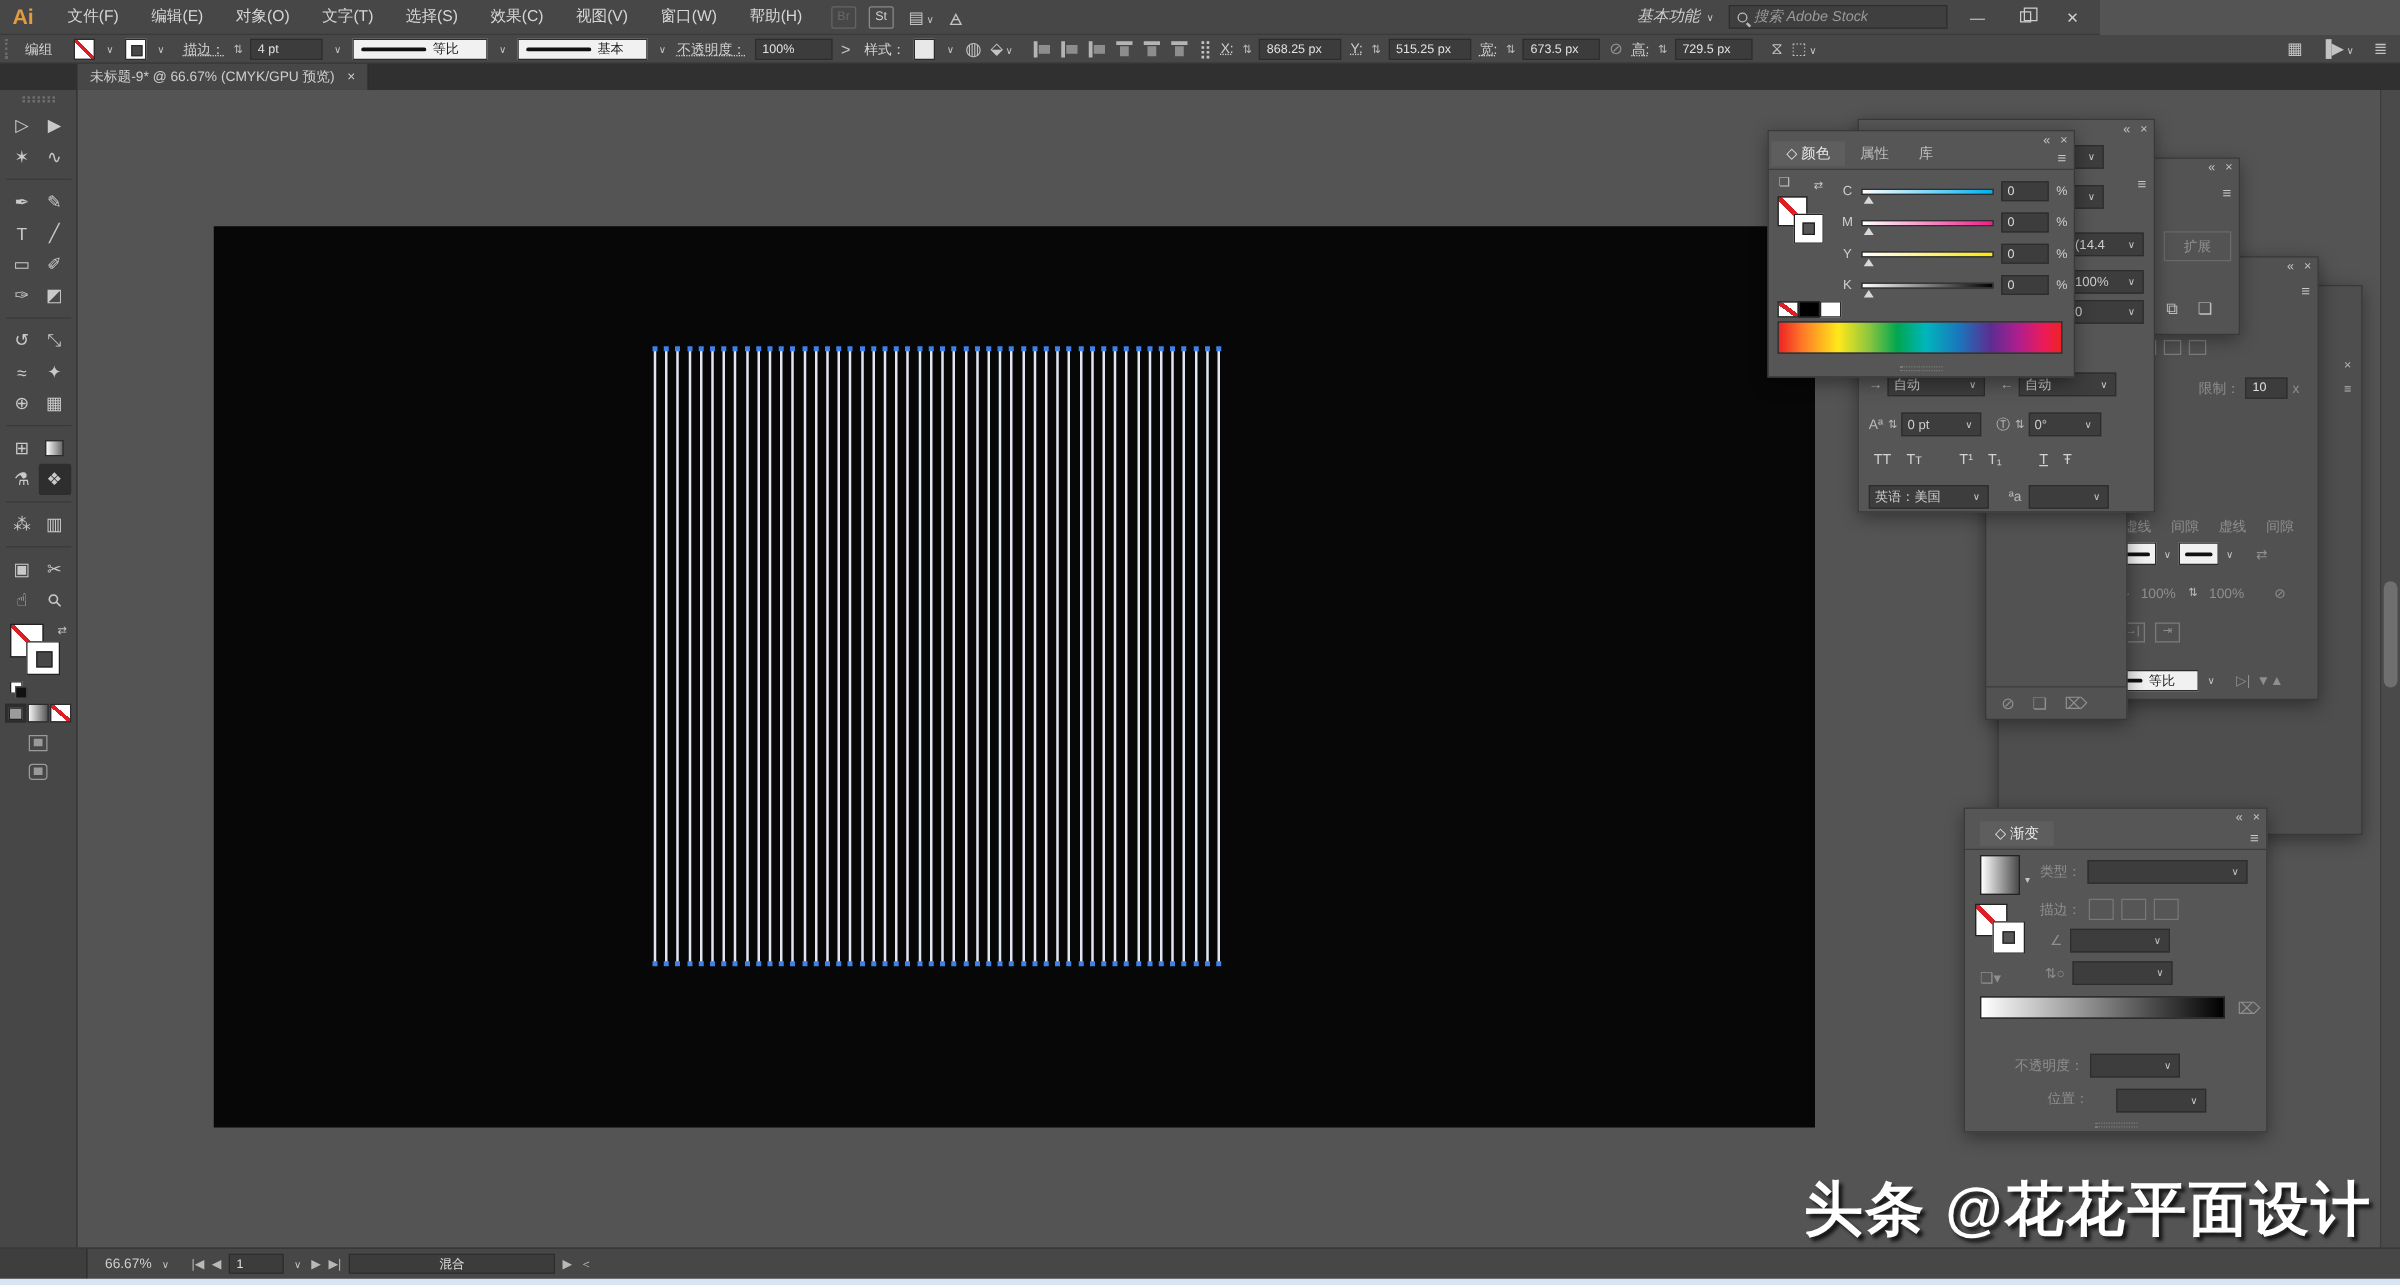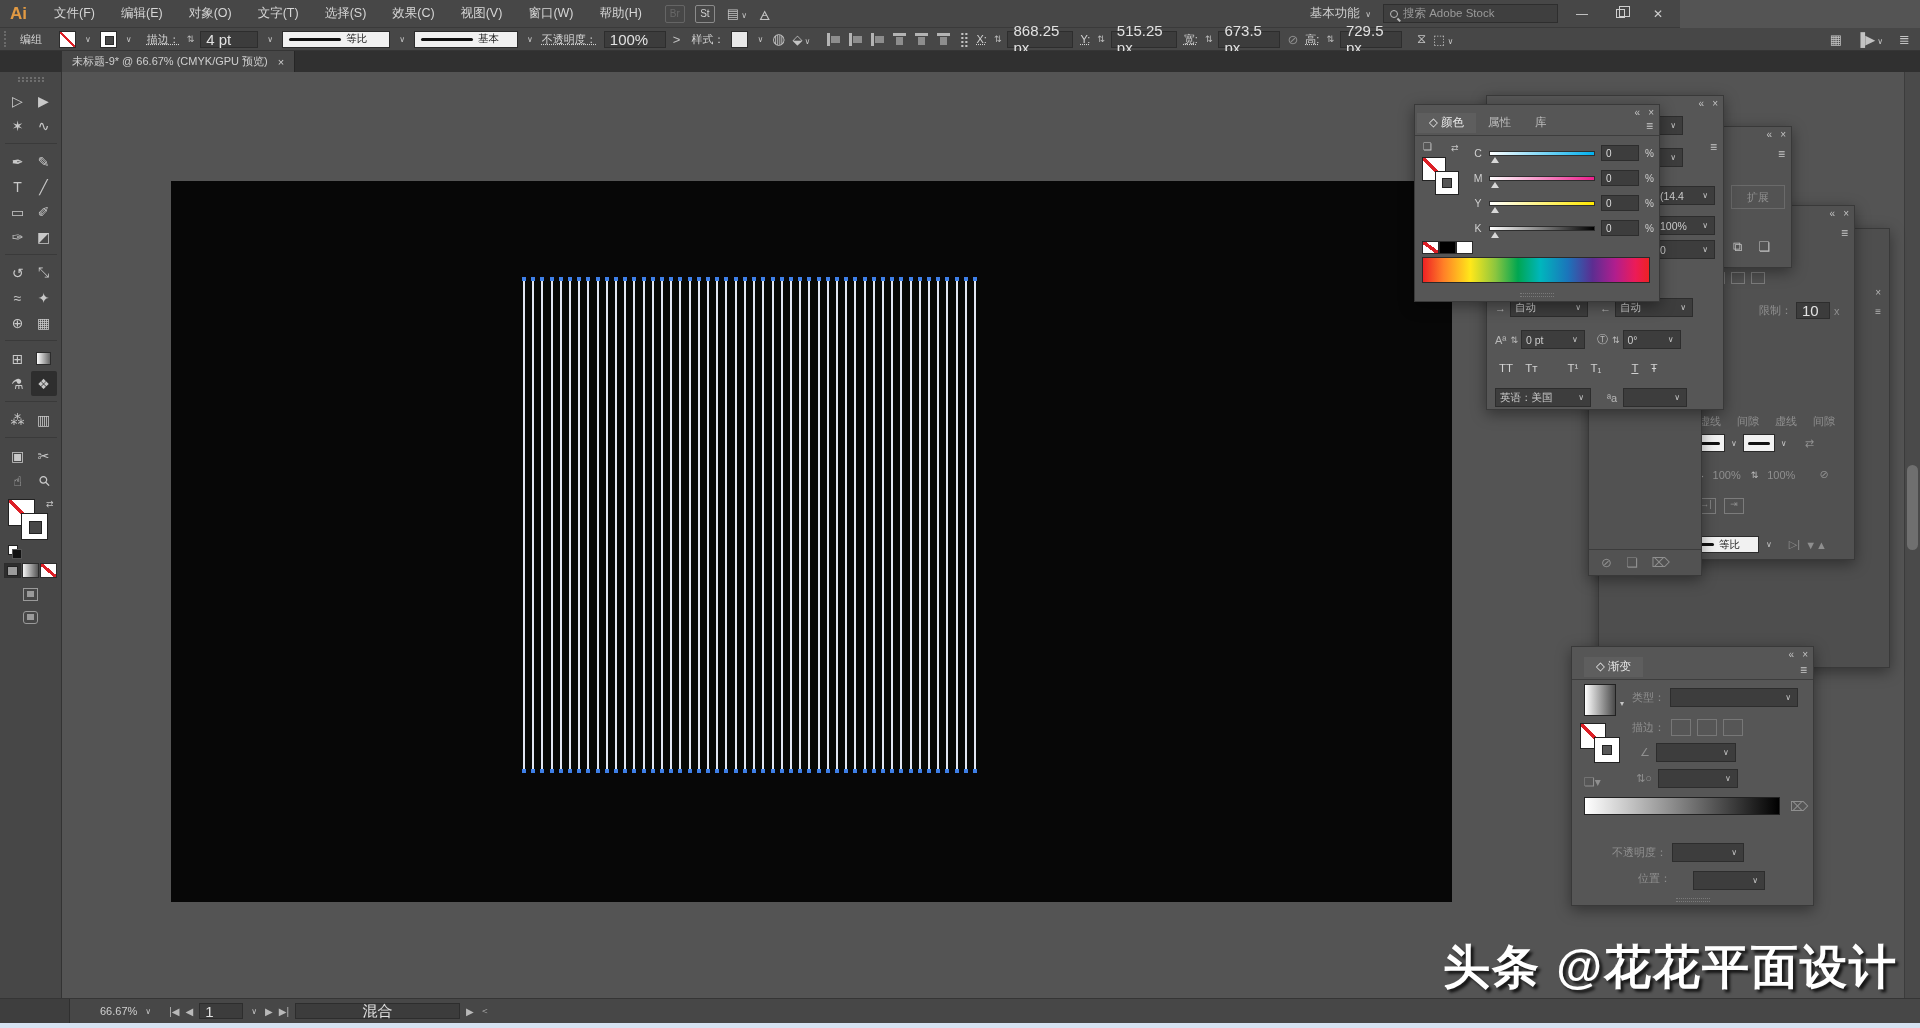--- a/index.html
+++ b/index.html
@@ -6,35 +6,35 @@
   html,body{width:1920px;height:1028px;overflow:hidden;}
   body{font-family:"Liberation Sans","DejaVu Sans",sans-serif;background:#545454;color:#cfcfcf;position:relative;}
   .abs{position:absolute;}
 
   
   #menu-bar{position:absolute;left:0;top:0;width:1680px;height:28px;background:#474747;display:flex;align-items:center;gap:0;border-bottom:1px solid #3a3a3a;font-size:12.5px;}
   #app-logo{color:#e29a43;font-weight:bold;font-size:17px;margin:0 14px 0 10px;}
   .menu-item{padding:0 13px;height:28px;display:flex;align-items:center;color:#d6d6d6;}
   .mini-app{width:20px;height:18px;border:1px solid #8b8b8b;border-radius:2px;font-size:10px;display:flex;align-items:center;justify-content:center;color:#cfcfcf;margin-left:10px;}
   .mini-app.dim{opacity:.45;}
-  #menu-right{margin-left:auto;display:flex;align-items:center;gap:10px;padding-right:8px;}
+  #menu-right{margin-left:auto;display:flex;align-items:center;gap:10px;padding-right:8px;font-style:italic;}
   #search-box{width:175px;height:19px;background:#3f3f3f;border:1px solid #2e2e2e;display:flex;align-items:center;gap:5px;padding:0 6px;color:#9a9a9a;font-size:11.5px;}
   .lens{width:8px;height:8px;border:1.5px solid #bbb;border-radius:50%;position:relative;flex:0 0 auto;}
   .lens::after{content:"";position:absolute;width:4px;height:1.5px;background:#bbb;transform:rotate(45deg);left:6px;top:8px;}
   .win-btn{width:28px;height:20px;display:flex;align-items:center;justify-content:center;color:#cfcfcf;font-size:12px;}
   .max-ico{width:9px;height:9px;border:1px solid #cfcfcf;position:relative;}
   .max-ico::before{content:"";position:absolute;left:2px;top:-4px;width:9px;height:9px;border:1px solid #cfcfcf;}
 
   #control-bar{position:absolute;left:0;top:28px;width:1920px;height:23px;background:#474747;border-bottom:1px solid #353535;display:flex;align-items:center;font-size:11px;gap:7px;padding-left:4px;color:#d2d2d2;}
   .grip-v{width:5px;height:16px;border-left:2px dotted #6a6a6a;margin-right:4px;}
   .sw{width:17px;height:17px;background:#fff;border:1px solid #2c2c2c;position:relative;}
   .sw.none{background:linear-gradient(to top right,#fff 44%,#dc1f26 44%,#dc1f26 56%,#fff 56%);}
   .sw.stroke::after{content:"";position:absolute;left:4px;top:4px;width:7px;height:7px;background:#474747;border:1px solid #2c2c2c;}
   .chev{font-size:8px;color:#c5c5c5;padding:0 2px;}
-  .field{background:#3c3c3c;border:1px solid #2d2d2d;height:17px;display:flex;align-items:center;padding:0 5px;color:#e2e2e2;font-size:15px;}
+  .field{background:#3c3c3c;border:1px solid #2d2d2d;height:17px;display:flex;align-items:center;padding:0 5px;color:#e2e2e2;font-size:10px;}
   .stepper{font-size:9px;color:#bdbdbd;letter-spacing:-1px;}
   .wdd{background:#f1f1f1;border:1px solid #2c2c2c;height:17px;display:flex;align-items:center;gap:5px;padding:0 6px;color:#1b1b1b;font-size:10.5px;}
   .sline{display:inline-block;height:3px;background:#111;border-radius:2px;}
   .alic{width:15px;height:13px;position:relative;opacity:.85;}
   .alic::before{content:"";position:absolute;left:0;top:0;width:3px;height:13px;background:#c7c7c7;}
   .alic::after{content:"";position:absolute;left:4px;top:3px;width:9px;height:7px;background:#9a9a9a;}
   .alic.v::before{width:13px;height:3px;}
   .alic.v::after{left:3px;top:4px;width:7px;height:8px;}
   .cb-ico{color:#c3c3c3;font-size:13px;}
 
@@ -703,21 +703,21 @@
     <span class="dd" style="width:72px">
         <span></span>
         <span class="chev">∨</span>
       </span>
   </div>
   <div class="grip-h" style="bottom:3px"></div>
 </div>
 
 <div id="status-bar">
   <div id="sb-left"></div>
-  <span style="margin-left:24px">66.67%</span>
+  <span style="margin-left:8px">66.67%</span>
   <span class="chev">∨</span>
   <span class="sb-ico" style="margin-left:10px">|◀</span>
   <span class="sb-ico">◀</span>
   <span class="field" style="width:44px;height:16px">1</span>
   <span class="chev">∨</span>
   <span class="sb-ico">▶</span>
   <span class="sb-ico">▶|</span>
   <span class="field" style="width:165px;height:16px;justify-content:center">混合</span>
   <span class="sb-ico">▶</span>
   <span class="sb-ico">＜</span>

